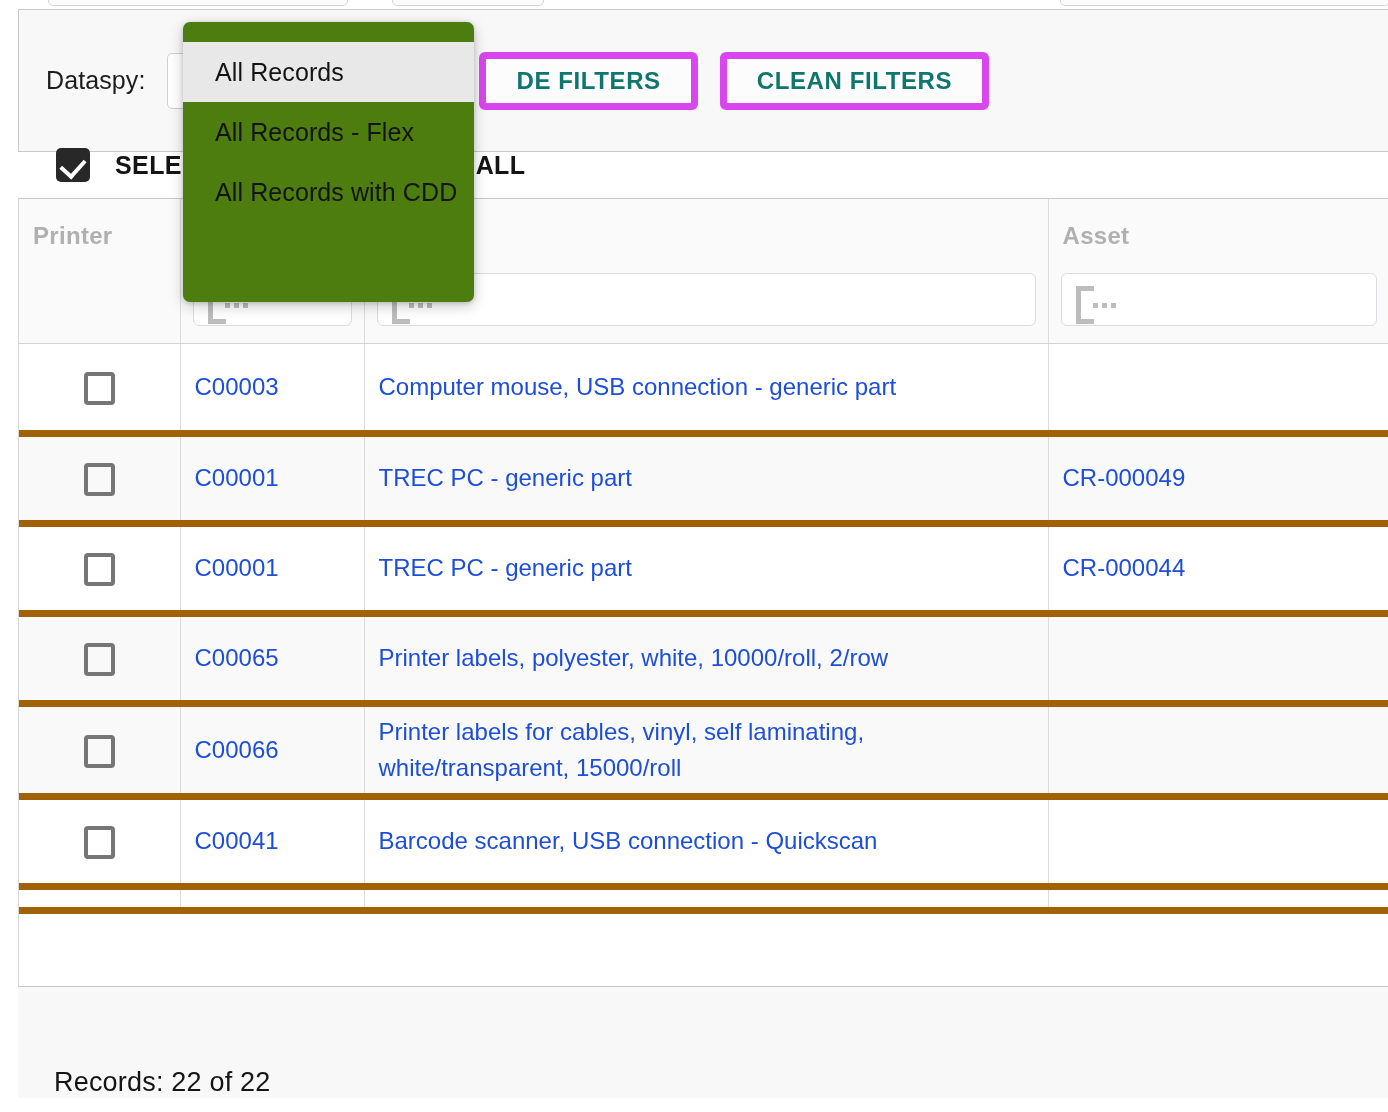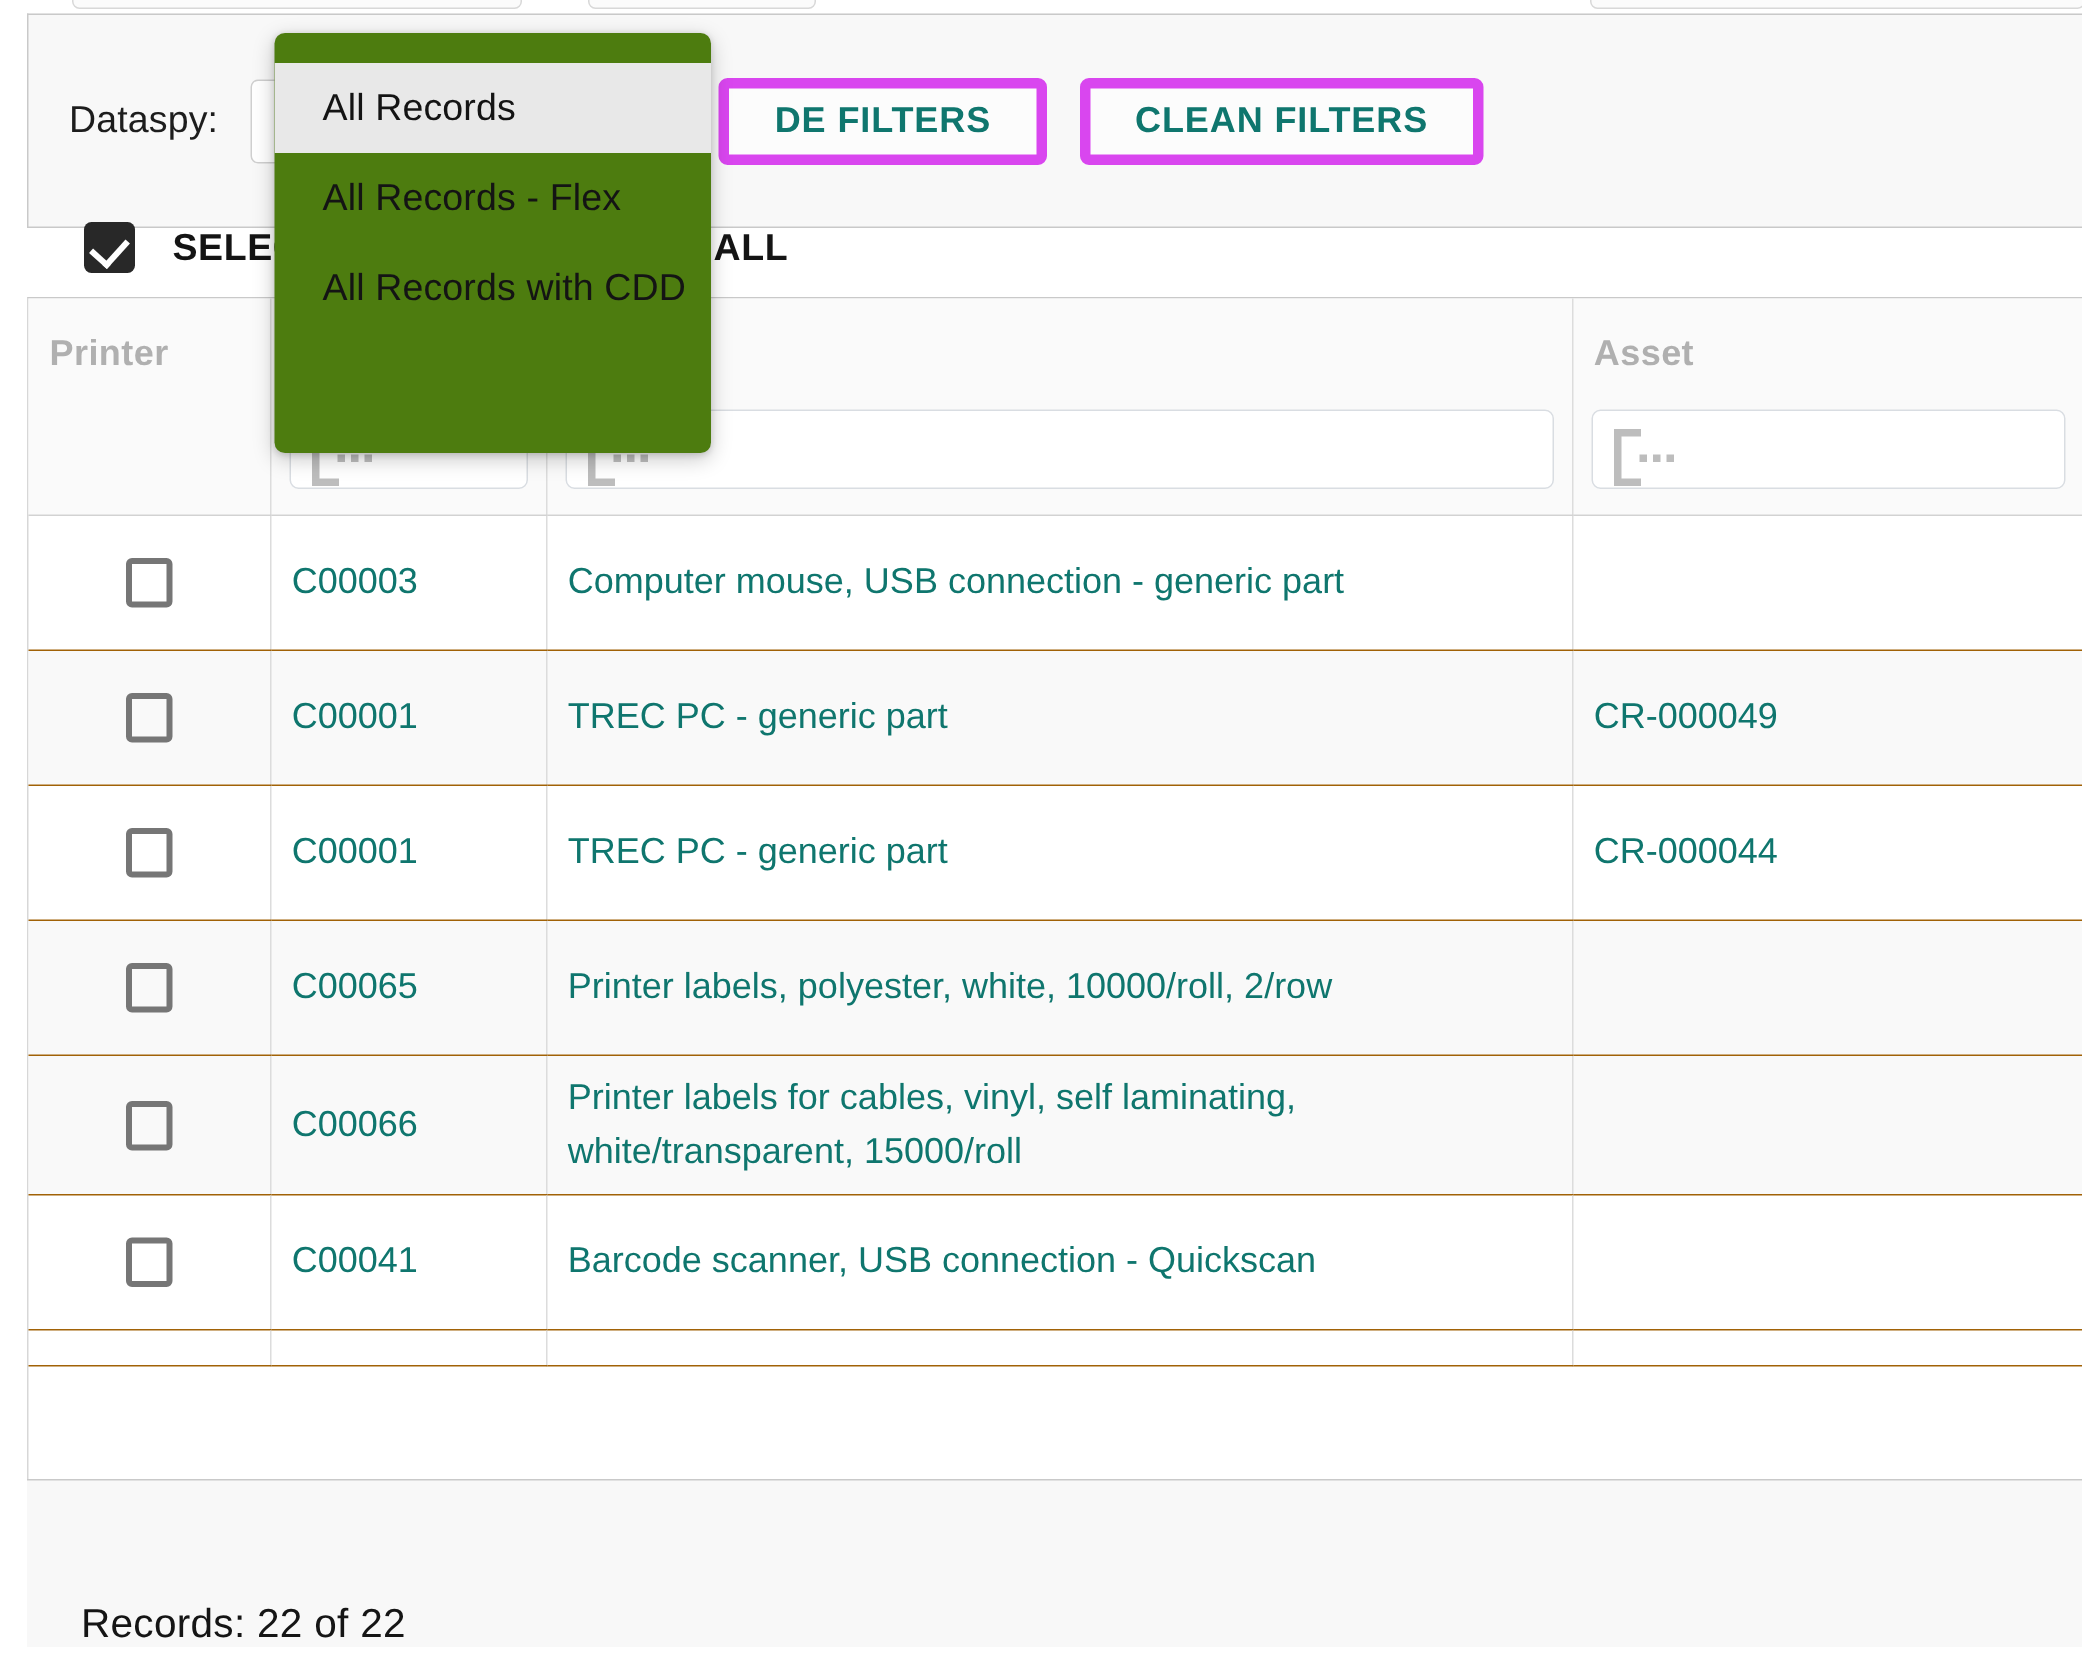--- a/index.html
+++ b/index.html
@@ -119,22 +119,22 @@
   }
   .ph-glyph .d {
     position: absolute; bottom: 6px; width: 5px; height: 5px; background: #bdbdbd;
   }
   .ph-glyph .d1 { left: 17px; }
   .ph-glyph .d2 { left: 26px; }
   .ph-glyph .d3 { left: 35px; }
 
   tbody td {
     border-right: 1px solid #dcdcdc;
-    border-bottom: 1px solid #a16207;
-    font-size: 24px; color: #0f766e;
+    border-bottom: 7px solid #a16207;
+    font-size: 24px; color: #1d4ed8;
     padding: 0 14px;
     height: 90px;
     vertical-align: middle;
     line-height: 36px;
   }
   tbody tr.alt td { background: #f9f9f9; }
   tbody tr.tall td { height: 93px; }
   td.choose-cell { text-align: center; padding: 0; }
   .cb-empty {
     display: inline-block; width: 31px; height: 33px;

